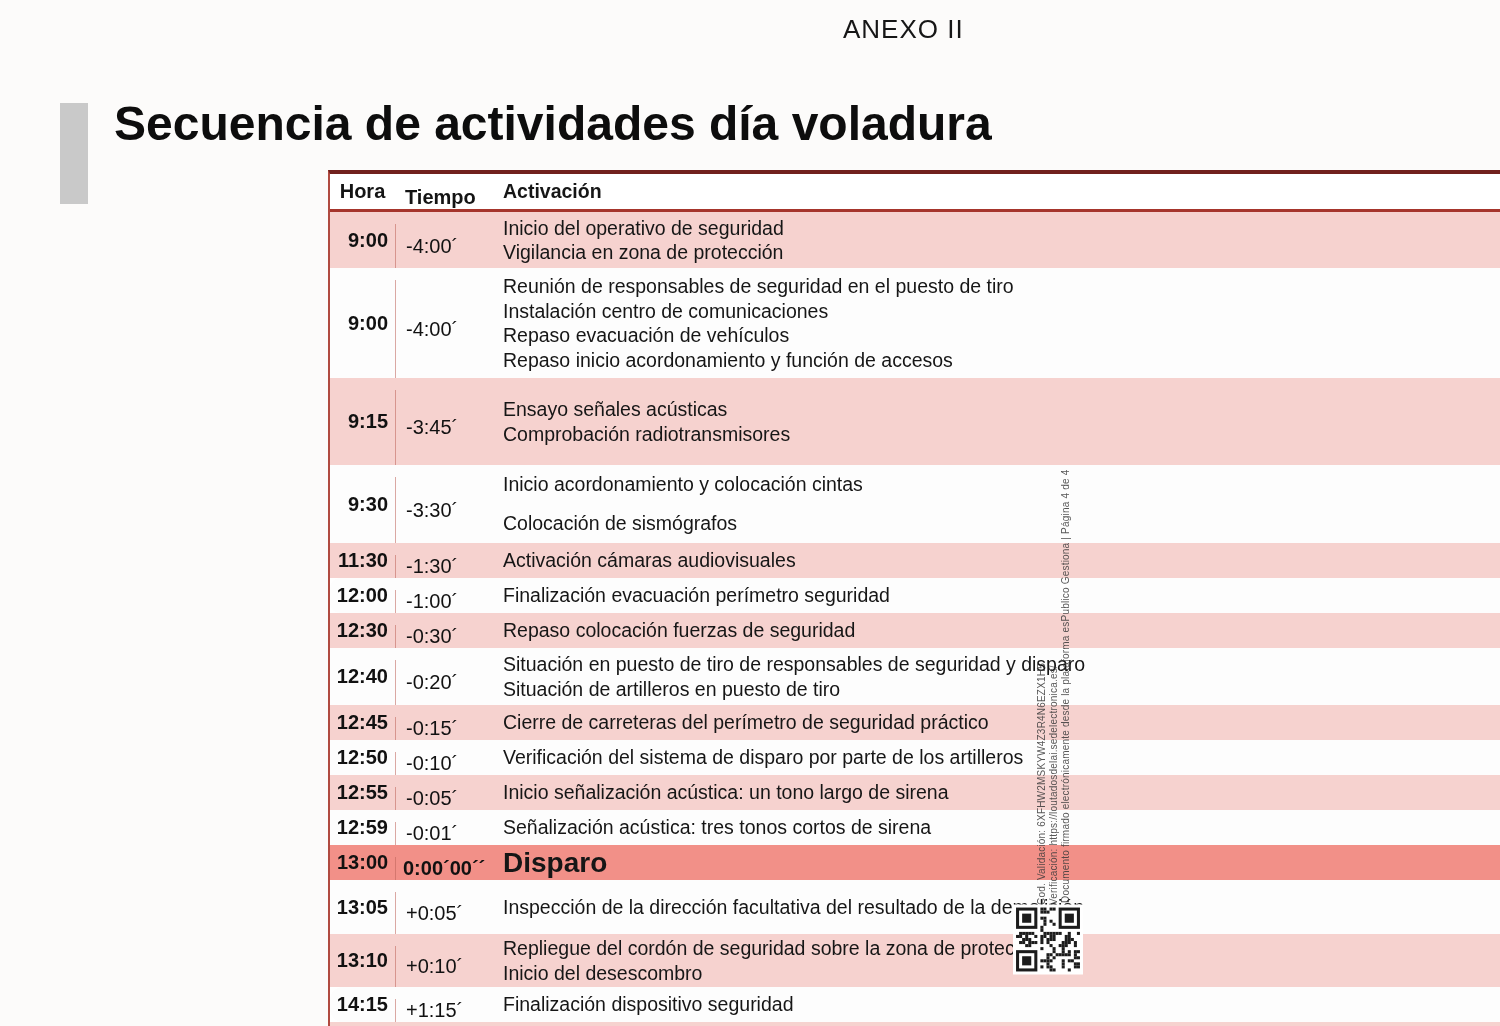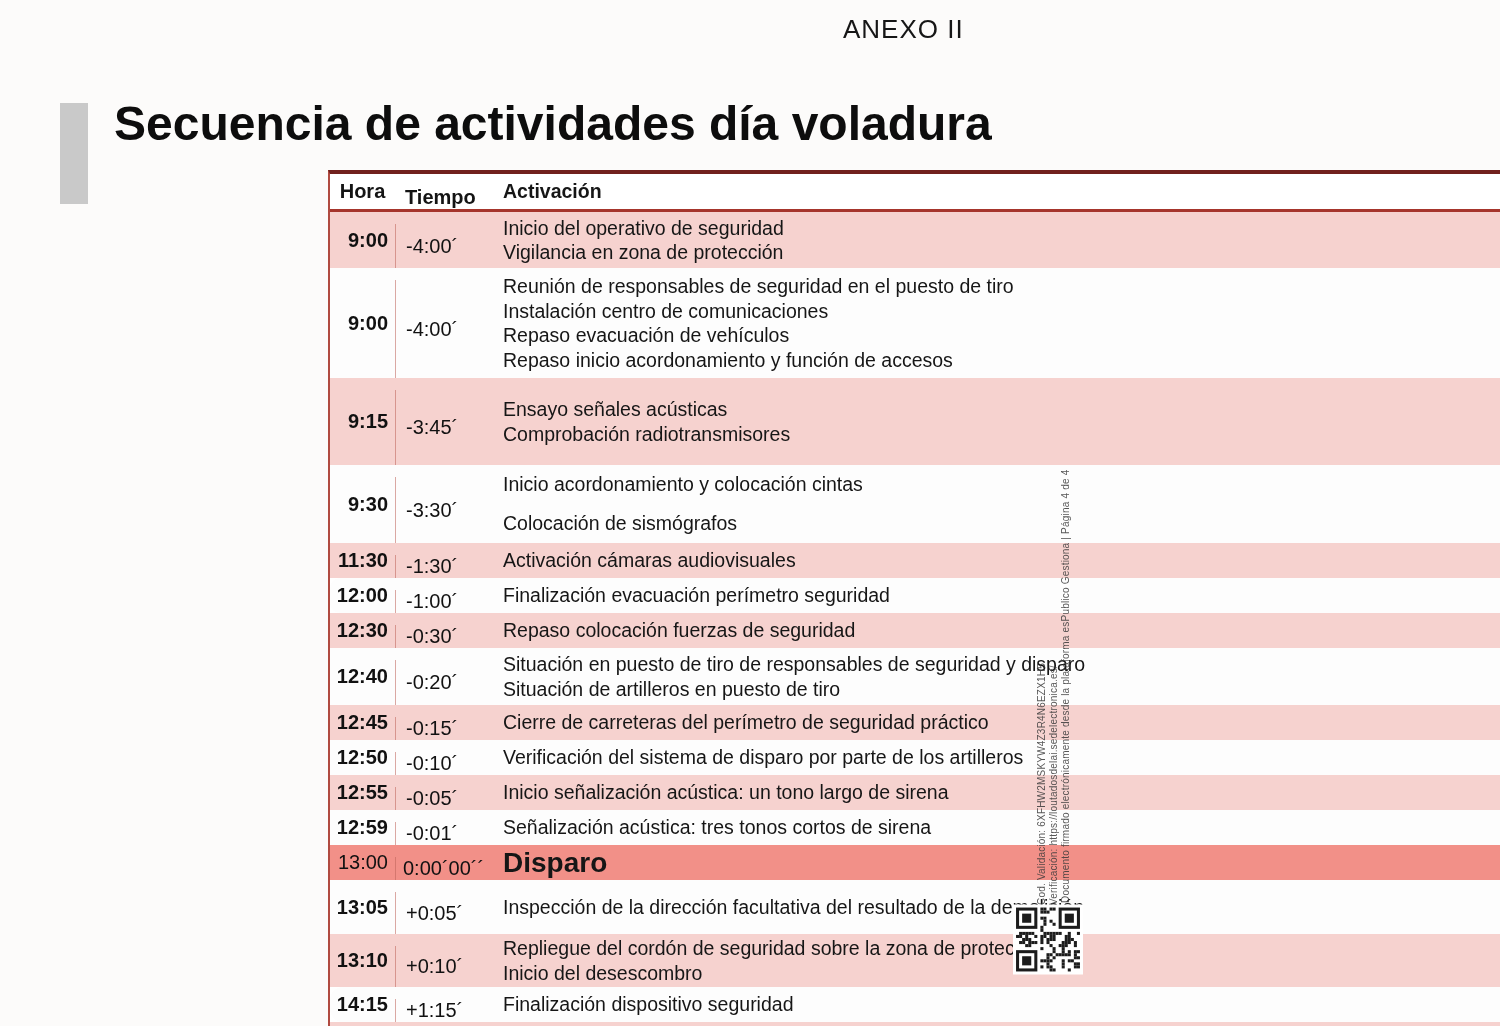--- a/index.html
+++ b/index.html
@@ -36,21 +36,21 @@
     font-weight:700;font-size:20px;flex:0 0 auto;
   }
   .thead .c-hora{text-align:center;padding-right:0;}
   .c-tiempo{
     width:108px;box-sizing:border-box;padding-left:10px;font-size:20px;flex:0 0 auto;
     border-left:1px solid rgba(189,98,89,0.55);align-self:stretch;display:flex;align-items:center;margin-top:12px;
   }
   .thead .c-tiempo{border-left:none;align-self:auto;}
   .c-act{flex:1;padding-right:6px;font-size:19.5px;color:#161616;}
   .line{line-height:24.5px;}
-  .row.highlight .c-hora,.row.highlight .c-tiempo{font-weight:400;padding-left:7px;}
+  .row.highlight .c-hora,.row.highlight .c-tiempo{font-weight:700;padding-left:7px;}
   .row.highlight .c-act{font-weight:700;font-size:28px;}
   .row.highlight .line{line-height:30px;}
   .stamp-line{
     position:absolute;transform:rotate(-90deg);transform-origin:0 0;white-space:nowrap;
     font-size:10px;color:#3a3a3a;opacity:.85;letter-spacing:.2px;
   }
   .qr{position:absolute;left:1013px;top:903px;}
 </style>
 </head>
 <body>

